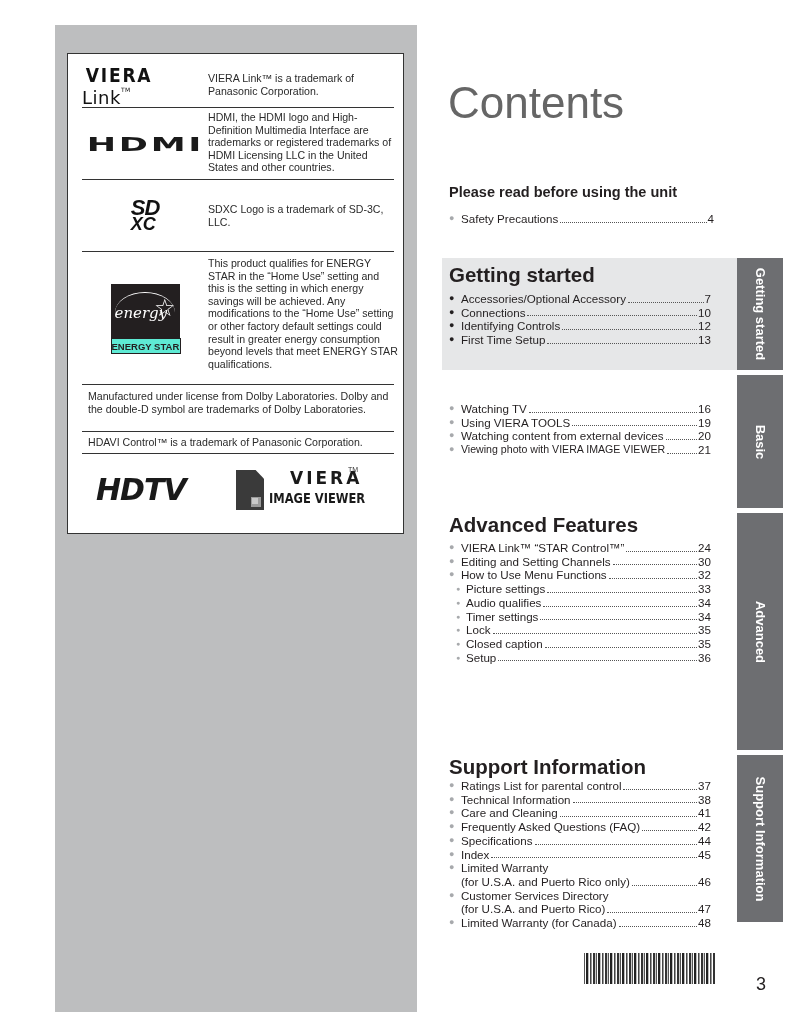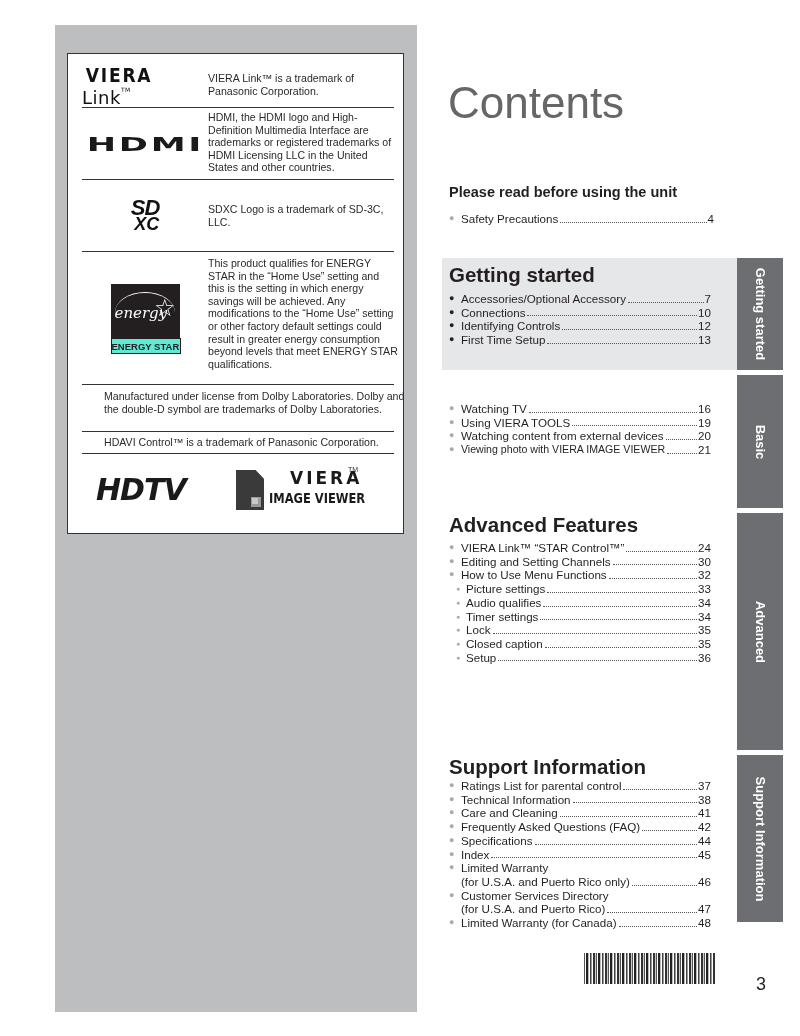--- a/index.html
+++ b/index.html
@@ -6,29 +6,29 @@
   body { width:800px; height:1036px; background:#ffffff; position:relative; overflow:hidden;
          font-family:"Liberation Sans", sans-serif; color:#231f20; }
 
   
   .gray-panel { position:absolute; left:55px; top:25px; width:362px; height:987px; background:#bdbebf; }
   .tm-box { position:absolute; left:67px; top:53px; width:337px; height:481px; background:#ffffff;
             border:1px solid #333; box-sizing:border-box; }
   .tm-row { position:absolute; left:14px; width:312px; border-bottom:1.5px solid #333; box-sizing:border-box; }
   .tm-logo { position:absolute; left:0; width:126px; display:flex; align-items:center; justify-content:center; }
   .tm-text { position:absolute; left:126px; width:190px; font-size:10.6px; line-height:12.6px; color:#2a2a2a; }
-  .tm-full { position:absolute; left:6px; width:310px; font-size:10.6px; line-height:12.6px; color:#2a2a2a;margin-left:16px; }
+  .tm-full { position:absolute; left:6px; width:310px; font-size:10.6px; line-height:12.6px; color:#2a2a2a; }
 
   .logo-viera-link { font-family:"DejaVu Sans", sans-serif; font-size:19px; color:#111; letter-spacing:0.5px; }
   .logo-viera-link b { font-weight:900; letter-spacing:2px; transform:scaleX(0.9); display:inline-block; }
   .logo-viera-link span { font-weight:normal; font-size:18px; }
   .logo-viera-link sup { font-size:6px; vertical-align:top; }
   .logo-hdmi { font-family:"DejaVu Sans", sans-serif; font-weight:900; font-size:26px; letter-spacing:2px;
                color:#1a1a1a; transform:scaleX(1.35) scaleY(0.75); display:inline-block; }
-  .logo-sd { text-align:right; color:#111; font-style:italic; font-weight:900; line-height:17px; }
+  .logo-sd { text-align:left; color:#111; font-style:italic; font-weight:900; line-height:17px; }
   .logo-sd .sd { font-size:22px; letter-spacing:-1px; }
   .logo-sd .xc { font-size:18px; }
   .energy-star { width:69px; height:70px; background:#231f20; position:relative; }
   .energy-star .es-script { position:absolute; top:20px; left:4px; color:#fff; font-family:"DejaVu Serif", serif;
                font-style:italic; font-size:15px; }
   .energy-star .es-star { position:absolute; top:10px; right:4px; color:#fff; font-size:24px; }
   .energy-star .es-arc { position:absolute; top:8px; left:4px; width:60px; height:40px; border-top:1px solid #fff;
                border-radius:50% 50% 0 0; }
   .energy-star .es-label { position:absolute; bottom:0; left:0; width:70px; height:16px; background:#5eead4;
                color:#231f20; font-size:9.5px; font-weight:bold; line-height:16px;

